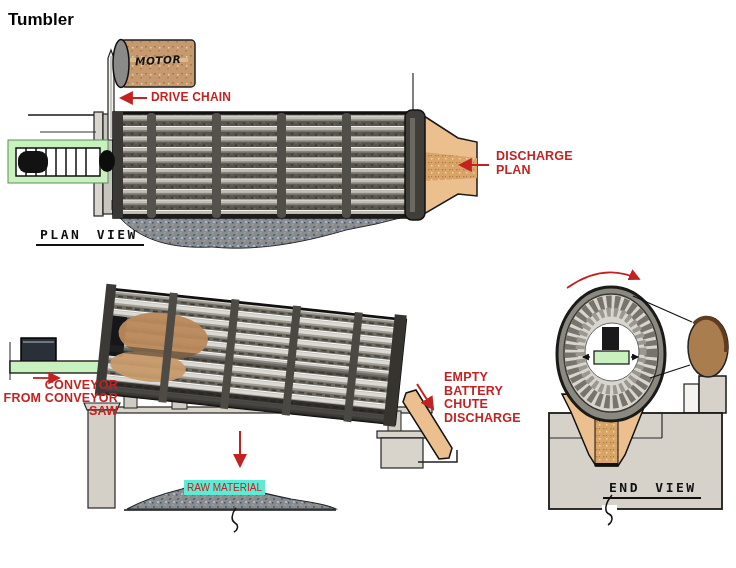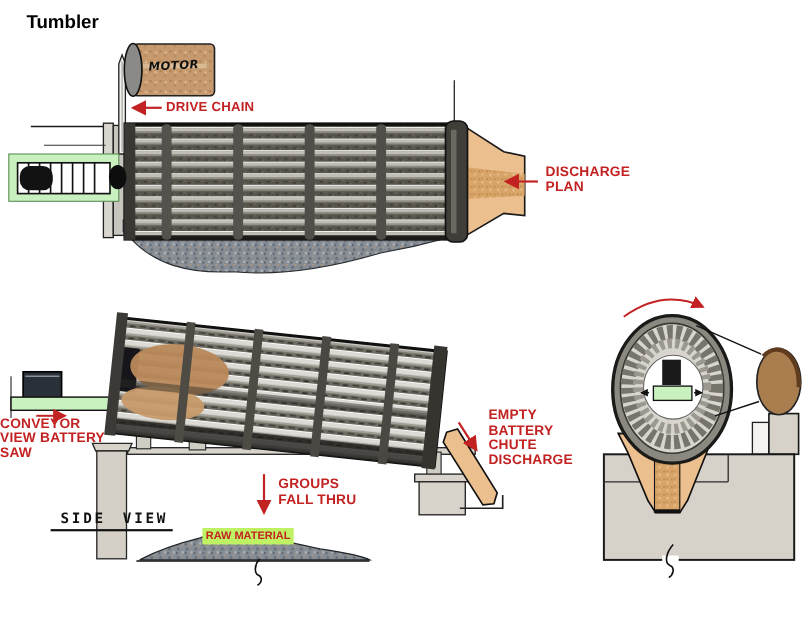--- a/index.html
+++ b/index.html
@@ -13,21 +13,21 @@
           font-family:"Liberation Sans",sans-serif;}
   .abs{position:absolute;}
   .redlabel{color:var(--label-red);font-weight:bold;font-size:12.5px;line-height:13.5px;
             letter-spacing:.2px;white-space:nowrap;}
   .viewlabel{color:#111;font-family:"DejaVu Sans Mono",monospace;font-weight:bold;
              font-size:13px;letter-spacing:2.5px;word-spacing:5px;white-space:nowrap;
              border-bottom:2px solid #111;padding-bottom:2px;}
   .title{color:#000;font-weight:bold;font-size:17px;}
   .motorlabel{color:#111;font-weight:bold;font-style:italic;font-size:10.5px;
               font-family:"DejaVu Sans",sans-serif;transform:rotate(-3deg);letter-spacing:.5px;}
-  .rawbox{background:#bef264;color:var(--label-red);font-weight:bold;font-size:10px;
+  .rawbox{background:#5eead4;color:var(--label-red);font-weight:normal;font-size:10px;
           padding:2px 3px;white-space:nowrap;}
   svg .redstroke{stroke:var(--label-red);}
   svg marker path{fill:var(--label-red);}
 </style>
 </head>
 <body>
 
 <div id="canvas">
 
   <svg class="abs" style="left:0;top:0" width="736" height="568" viewBox="0 0 736 568">
@@ -216,49 +216,46 @@
     <g class="redstroke" fill="none" stroke-width="2">
       <line x1="147" y1="98" x2="121" y2="98" marker-end="url(#arr)"></line>
       <line x1="489" y1="165" x2="460" y2="165" marker-end="url(#arr)"></line>
       <line x1="33" y1="378" x2="59" y2="378" stroke-width="1.8" marker-end="url(#arr)"></line>
       <line x1="240" y1="431" x2="240" y2="466" marker-end="url(#arr)"></line>
       <line x1="417" y1="384" x2="433" y2="409" marker-end="url(#arr)"></line>
       <path d="M 567,288 Q 603,262 639,279" stroke-width="1.7" marker-end="url(#arr)"></path>
     </g>
   </svg>
 
-  <div class="abs title" style="left:24px;top:10px">Tumbler</div>
+  <div class="abs title" style="left:8px;top:10px">Tumbler</div>
 
   <div class="abs motorlabel" style="left:135px;top:54px">MOTOR</div>
 
   <div class="abs redlabel" style="left:151px;top:91px;font-size:12px">DRIVE CHAIN</div>
 
   <div class="abs redlabel" style="left:496px;top:150px">
     <span style="display:block">DISCHARGE</span>
     <span style="display:block">PLAN</span>
   </div>
 
-
-  <div class="abs redlabel" style="left:0;top:379px;width:118px;text-align:left;line-height:13px">
+  <div class="abs viewlabel" style="left:36px;top:227px;padding-left:4px;padding-right:6px">PLAN VIEW</div>
+
+  <div class="abs redlabel" style="left:0;top:379px;width:118px;text-align:right;line-height:13px">
     <span style="display:block">CONVEYOR</span>
-    <span style="display:block">VIEW BATTERY</span>
+    <span style="display:block">FROM CONVEYOR</span>
     <span style="display:block">SAW</span>
   </div>
 
-  <div class="abs viewlabel" style="left:46px;top:464px;padding-left:9px;padding-right:4px">SIDE VIEW</div>
-
-  <div class="abs redlabel" style="left:253px;top:434px">
-    <span style="display:block">GROUPS</span>
-    <span style="display:block">FALL THRU</span>
-  </div>
+
 
   <div class="abs rawbox" style="left:184px;top:480px">RAW MATERIAL</div>
 
   <div class="abs redlabel" style="left:444px;top:371px">
     <span style="display:block">EMPTY</span>
     <span style="display:block">BATTERY</span>
     <span style="display:block">CHUTE</span>
     <span style="display:block">DISCHARGE</span>
   </div>
 
 
+  <div class="abs viewlabel" style="left:603px;top:480px;padding-left:6px;padding-right:4px">END VIEW</div>
 
 </div>
 
 </body></html>

